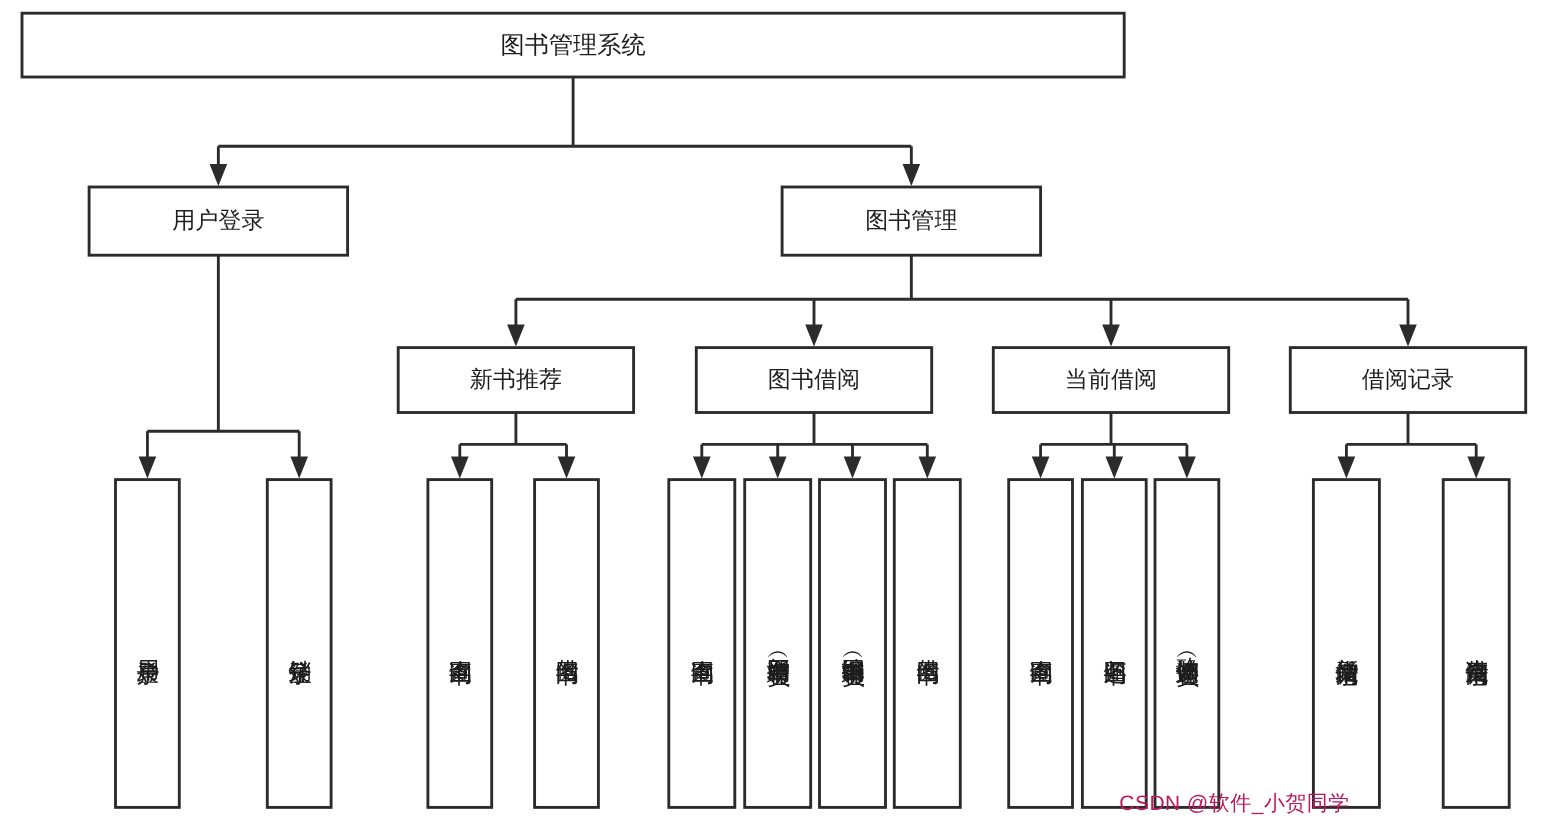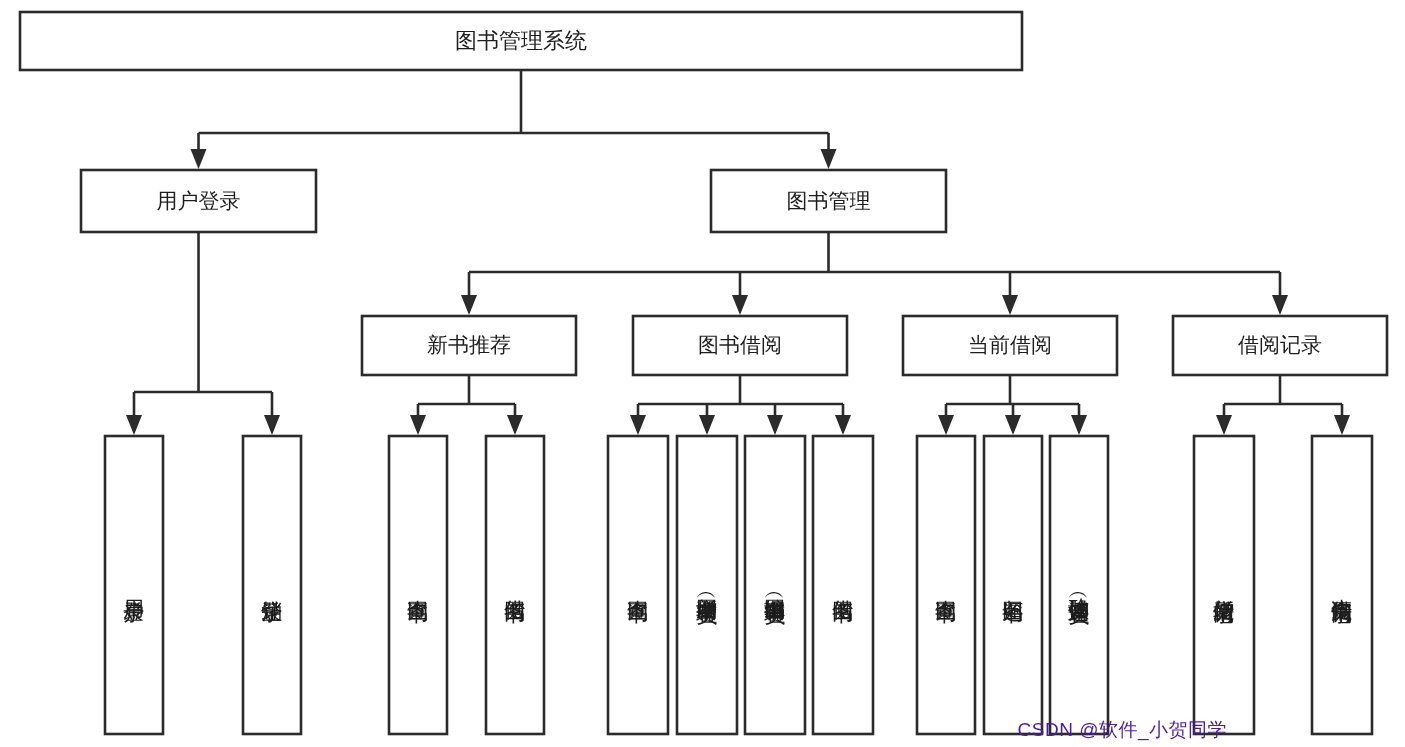--- a/index.html
+++ b/index.html
@@ -72,21 +72,21 @@
     text-align: center;
     white-space: nowrap;
     pointer-events: none;
   }
   .watermark {
     position: absolute;
     right: 8px;
     bottom: 4px;
     font-family: "Liberation Sans", "DejaVu Sans", sans-serif;
     font-size: 19px;
-    color: #4c1d95;
+    color: #be185d;
     letter-spacing: 0.5px;
     white-space: nowrap;
   }
 </style>
 </head>
 <body>
 
 <div id="diagram-root">
 
   <svg class="flow" viewBox="0 0 1405 747">

